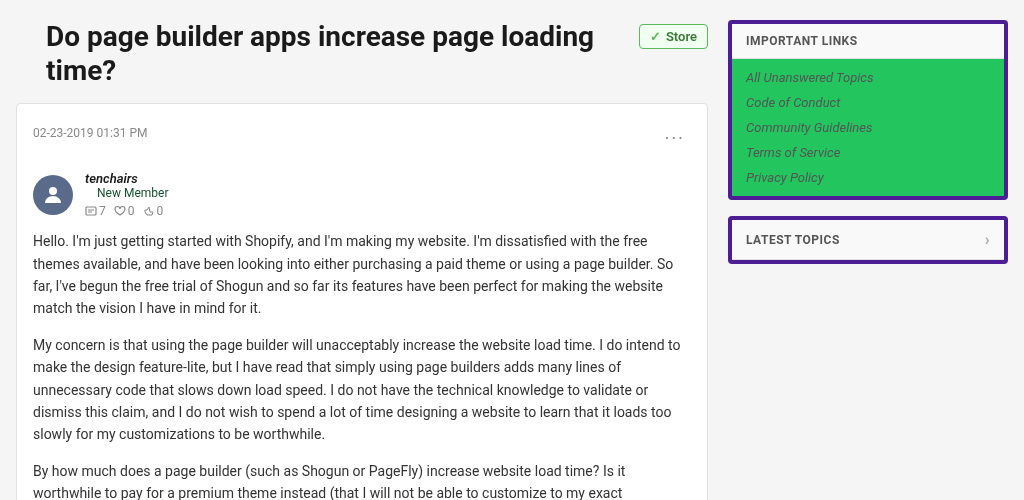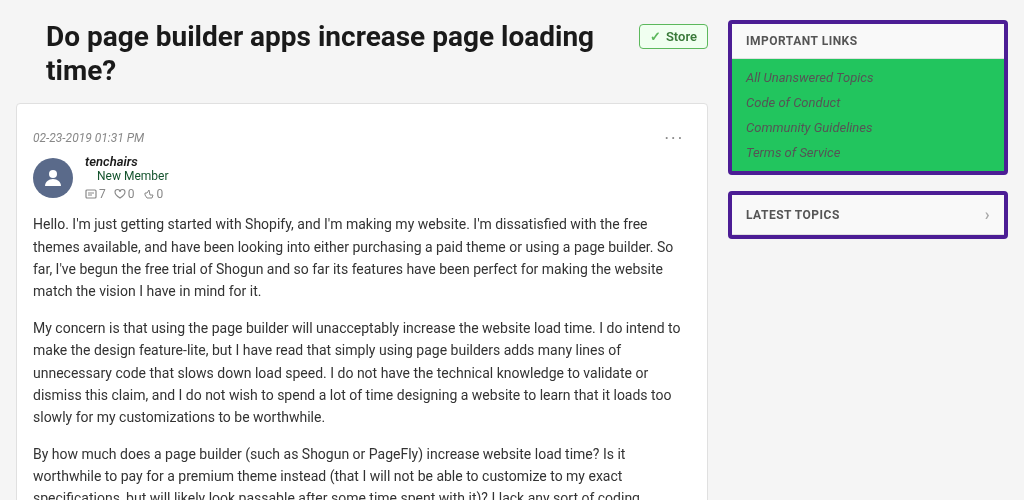--- a/index.html
+++ b/index.html
@@ -53,24 +53,23 @@
       color: #5cb85c;
     }
     .post-card {
       background: #fff;
       border: 1px solid #e0e0e0;
       border-radius: 4px;
       padding: 16px;
     }
     .post-header {
       display: flex;
-      align-items: flex-end;
+      align-items: center;
       justify-content: space-between;
-      margin-bottom: 9px;
-      font-style: italic;
+      margin-bottom: 26px;
     }
     .avatar {
       width: 40px;
       height: 40px;
       border-radius: 50%;
       background: #5a6a8a;
       display: flex;
       align-items: center;
       justify-content: center;
       color: white;
@@ -265,20 +264,23 @@
         </li>
         <li>
           <a href="#">Code of Conduct</a>
         </li>
         <li>
           <a href="#">Community Guidelines</a>
         </li>
         <li>
           <a href="#">Terms of Service</a>
         </li>
+        <li>
+          <a href="#">Privacy Policy</a>
+        </li>
       </ul>
     </div>
 
     <div class="sidebar-section">
       <div class="sidebar-section-header">
         <span>LATEST TOPICS</span>
         <span class="chevron-icon">›</span>
       </div>
     </div>
   </div>

